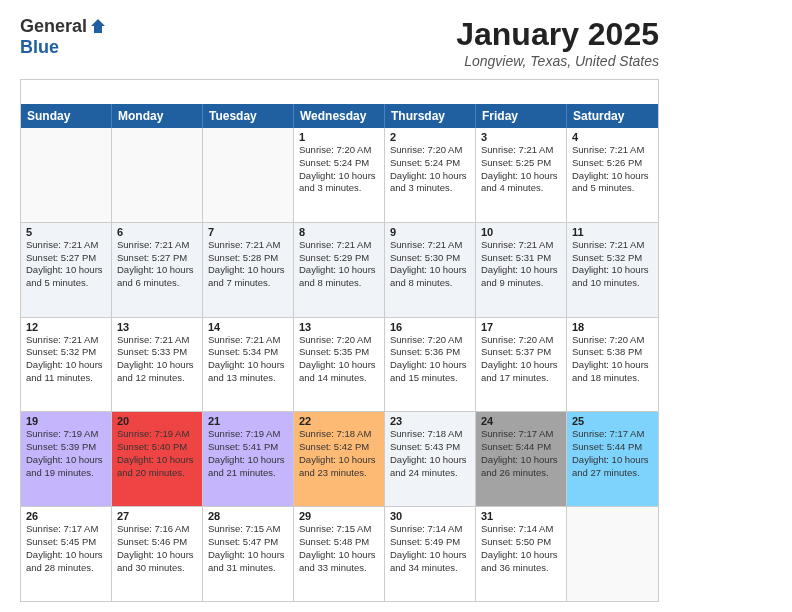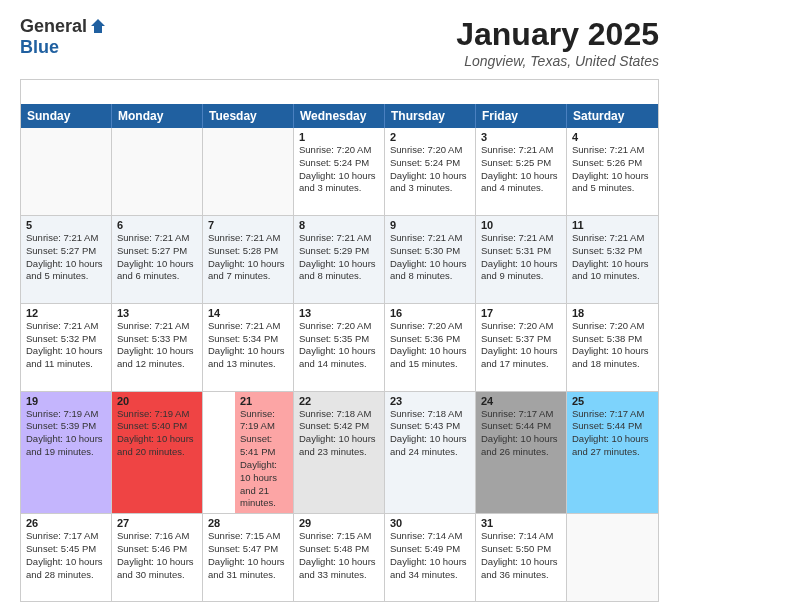--- a/index.html
+++ b/index.html
@@ -275,28 +275,28 @@
 Daylight: 10 hours
 and 19 minutes.</div>
           </div>
           <div class="cal-cell" style="background: #ef4444;">
             <div class="day-num">20</div>
             <div class="day-info" style="white-space: pre-line;">Sunrise: 7:19 AM
 Sunset: 5:40 PM
 Daylight: 10 hours
 and 20 minutes.</div>
           </div>
-          <div class="cal-cell" style="background: #fca5a5; margin-left: 32px;">
+          <div class="cal-cell" style="background: #c4b5fd;">
             <div class="day-num">21</div>
             <div class="day-info" style="white-space: pre-line;">Sunrise: 7:19 AM
 Sunset: 5:41 PM
 Daylight: 10 hours
 and 21 minutes.</div>
           </div>
-          <div class="cal-cell" style="background: #e5e5e5;">
+          <div class="cal-cell" style="background: #fdba74;">
             <div class="day-num">22</div>
             <div class="day-info" style="white-space: pre-line;">Sunrise: 7:18 AM
 Sunset: 5:42 PM
 Daylight: 10 hours
 and 23 minutes.</div>
           </div>
           <div class="cal-cell" style="background: rgb(240, 244, 248);">
             <div class="day-num">23</div>
             <div class="day-info" style="white-space: pre-line;">Sunrise: 7:18 AM
 Sunset: 5:43 PM

